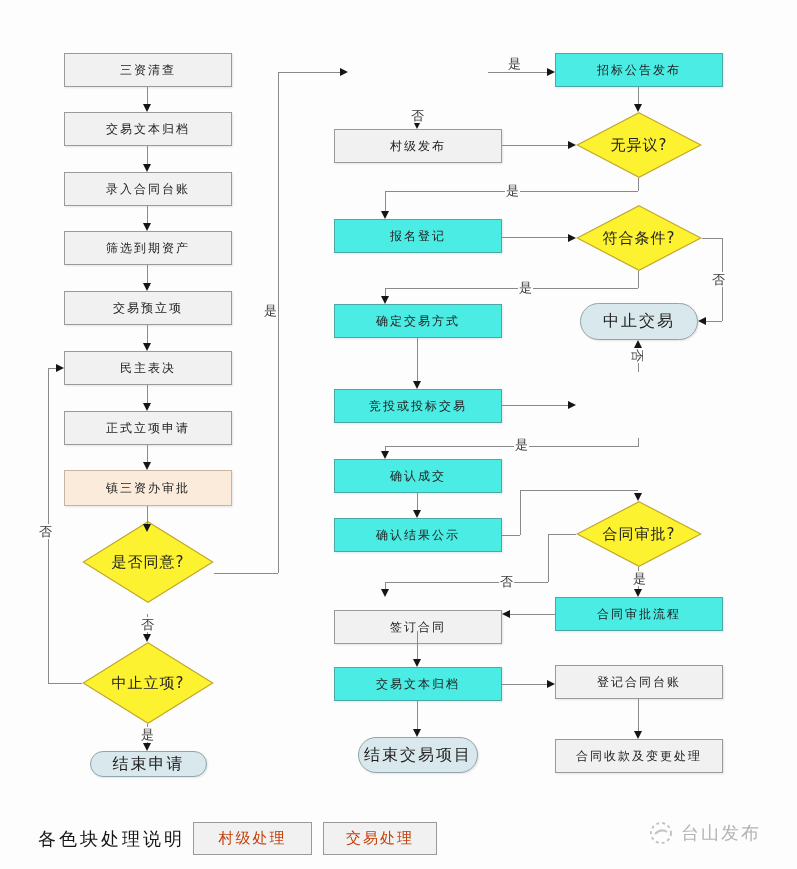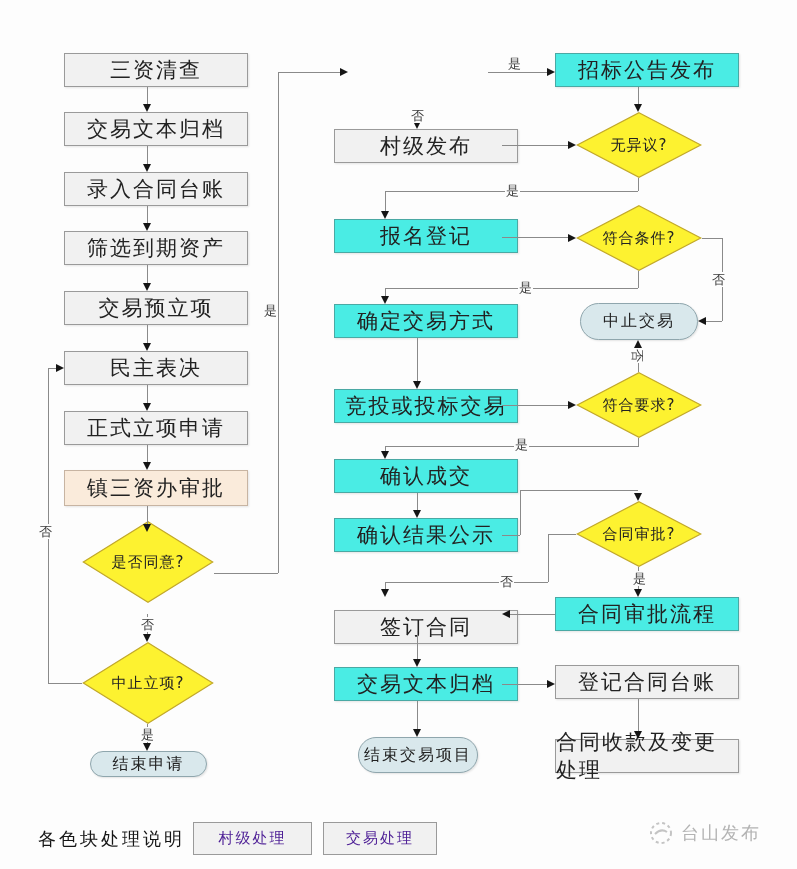--- a/index.html
+++ b/index.html
@@ -1,20 +1,20 @@
 <!DOCTYPE html>
 <html><head>
 <meta charset="utf-8">
 <style>
   html,body{margin:0;padding:0;background:#fff;}
   .stage{position:relative;width:797px;height:869px;background:#fdfdfd;overflow:hidden;
          font-family:"DejaVu Sans","Liberation Sans",sans-serif;}
-  .box{position:absolute;width:184px;height:34px;box-sizing:border-box;
+  .box{position:absolute;width:168px;height:34px;box-sizing:border-box;
        display:flex;align-items:center;justify-content:center;
-       font-size:21px;letter-spacing:2px;color:#222;
+       font-size:12px;letter-spacing:2px;color:#222;
        border:1px solid #9a9a9a;background:#f1f1f1;
        box-shadow:1px 1px 2px rgba(0,0,0,.10);}
   .trade{background:#4AECE4;border-color:#4aa9a4;}
   .approval{background:#FAEBDB;border-color:#c7b4a2;}
   .pill{position:absolute;box-sizing:border-box;display:flex;align-items:center;justify-content:center;
         font-size:16px;letter-spacing:2px;color:#222;
         border:1px solid #8fa6ad;background:#d9e8ec;border-radius:19px;
         box-shadow:1px 1px 2px rgba(0,0,0,.10);}
   .dia{position:absolute;display:flex;align-items:center;justify-content:center;}
   .dia svg{position:absolute;left:0;top:0;width:100%;height:100%;}
@@ -24,21 +24,21 @@
   .v{width:1px;}
   .t{position:absolute;width:0;height:0;}
   .td{border-left:4px solid transparent;border-right:4px solid transparent;border-top:8px solid #151515;}
   .tu{border-left:4px solid transparent;border-right:4px solid transparent;border-bottom:8px solid #151515;}
   .tr{border-top:4px solid transparent;border-bottom:4px solid transparent;border-left:8px solid #151515;}
   .tl{border-top:4px solid transparent;border-bottom:4px solid transparent;border-right:8px solid #151515;}
   .lab{position:absolute;font-size:13px;color:#3a3a3a;background:#fdfdfd;padding:0 1px;line-height:15px;}
   .rot{transform:rotate(90deg);}
   .legend-title{position:absolute;left:38px;top:827px;font-size:18px;letter-spacing:3px;color:#161616;}
   .lbox{position:absolute;box-sizing:border-box;display:flex;align-items:center;justify-content:center;
-        font-size:15px;letter-spacing:2px;color:#4c1d95;border:1px solid #9a9a9a;background:#f1f1f1;}
+        font-size:15px;letter-spacing:2px;color:#c2410c;border:1px solid #9a9a9a;background:#f1f1f1;}
   .wm{position:absolute;left:648px;top:820px;display:flex;align-items:center;gap:7px;color:#b5b5b5;}
   .wm-text{font-size:18px;letter-spacing:2px;color:#b3b3b3;}
 </style>
 </head>
 <body>
 
 <div class="stage">
 
   <div class="box" style="left:64px;top:53px">三资清查</div>
   <div class="box" style="left:64px;top:112px">交易文本归档</div>
@@ -80,26 +80,20 @@
       </svg>
     <span>无异议?</span>
   </div>
   <div class="dia" style="left:576px;top:205px;width:126px;height:66px">
     <svg viewBox="0 0 100 100" preserveAspectRatio="none">
         <polygon points="50,1 99,50 50,99 1,50" fill="#FDF230" stroke="#c2a82a" stroke-width="1.2" vector-effect="non-scaling-stroke"></polygon>
       </svg>
     <span>符合条件?</span>
   </div>
   <div class="pill" style="left:580px;top:303px;width:118px;height:37px">中止交易</div>
-  <div class="dia" style="left:576px;top:372px;width:126px;height:66px">
-    <svg viewBox="0 0 100 100" preserveAspectRatio="none">
-        <polygon points="50,1 99,50 50,99 1,50" fill="#FDF230" stroke="#c2a82a" stroke-width="1.2" vector-effect="non-scaling-stroke"></polygon>
-      </svg>
-    <span>符合要求?</span>
-  </div>
   <div class="dia" style="left:576px;top:501px;width:126px;height:66px">
     <svg viewBox="0 0 100 100" preserveAspectRatio="none">
         <polygon points="50,1 99,50 50,99 1,50" fill="#FDF230" stroke="#c2a82a" stroke-width="1.2" vector-effect="non-scaling-stroke"></polygon>
       </svg>
     <span>合同审批?</span>
   </div>
   <div class="box trade" style="left:555px;top:597px">合同审批流程</div>
   <div class="box" style="left:555px;top:665px">登记合同台账</div>
   <div class="box" style="left:555px;top:739px">合同收款及变更处理</div>
 

